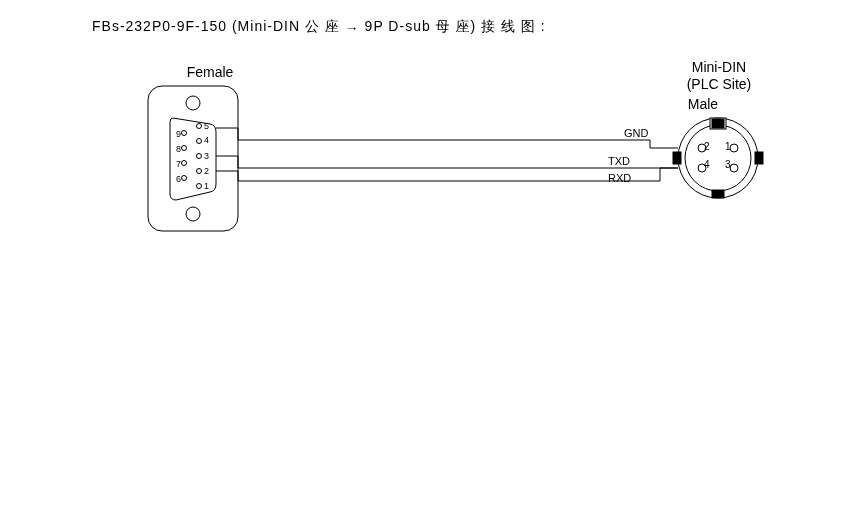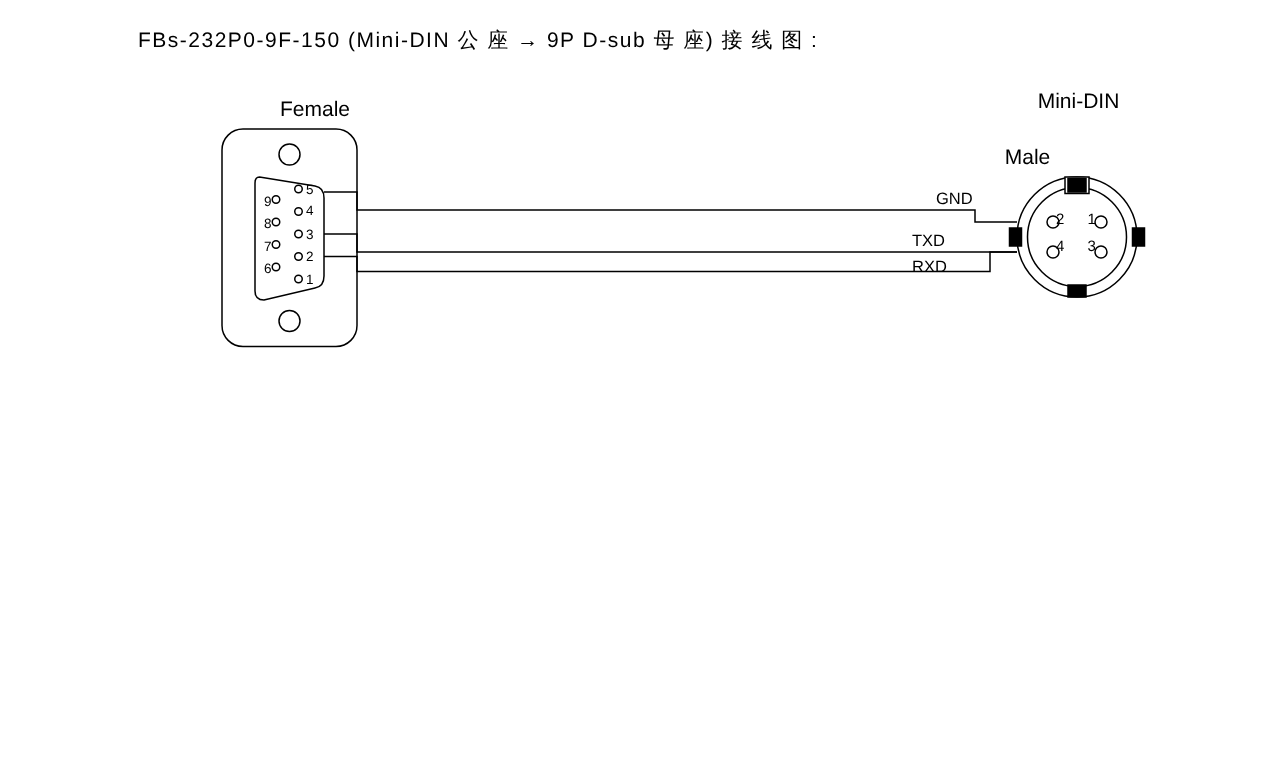--- a/index.html
+++ b/index.html
@@ -13,21 +13,22 @@
 </head>
 <body>
 
 <div id="stage">
 
   <div class="abs title">FBs-232P0-9F-150 (Mini-DIN 公 座 → 9P D-sub 母 座)   接 线 图 :</div>
 
   <div class="abs lbl" style="top:59px;left:664px;width:110px">Mini-DIN</div>
 
   <div class="abs lbl" style="top:64px;left:150px;width:120px">Female</div>
-  <div class="abs lbl" style="top:96px;left:630px;width:110px">Male</div>
+  <div class="abs lbl" style="top:76px;left:664px;width:110px">(PLC Site)</div>
+  <div class="abs lbl" style="top:96px;left:648px;width:110px">Male</div>
 
   <div class="abs sig" style="top:127px;left:624px">GND</div>
   <div class="abs sig" style="top:172px;left:608px">RXD</div>
   <div class="abs sig" style="top:155px;left:608px">TXD</div>
 
   <div class="abs" style="top:121px;left:204px;font-size:9px">5</div>
   <div class="abs" style="top:135px;left:204px;font-size:9px">4</div>
   <div class="abs" style="top:151px;left:204px;font-size:9px">3</div>
   <div class="abs" style="top:166px;left:204px;font-size:9px">2</div>
   <div class="abs" style="top:181px;left:204px;font-size:9px">1</div>

